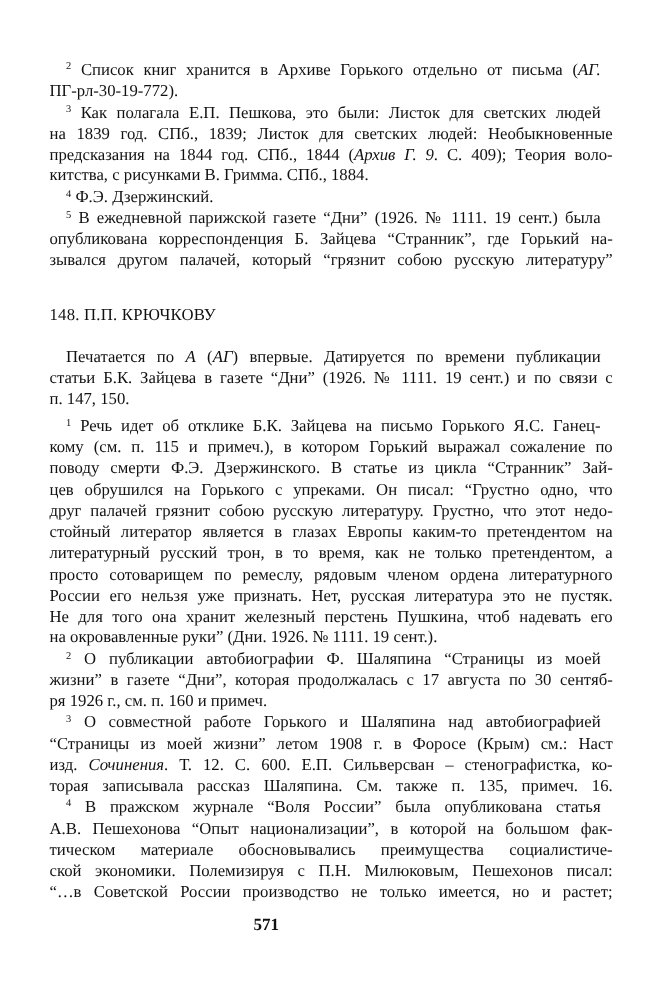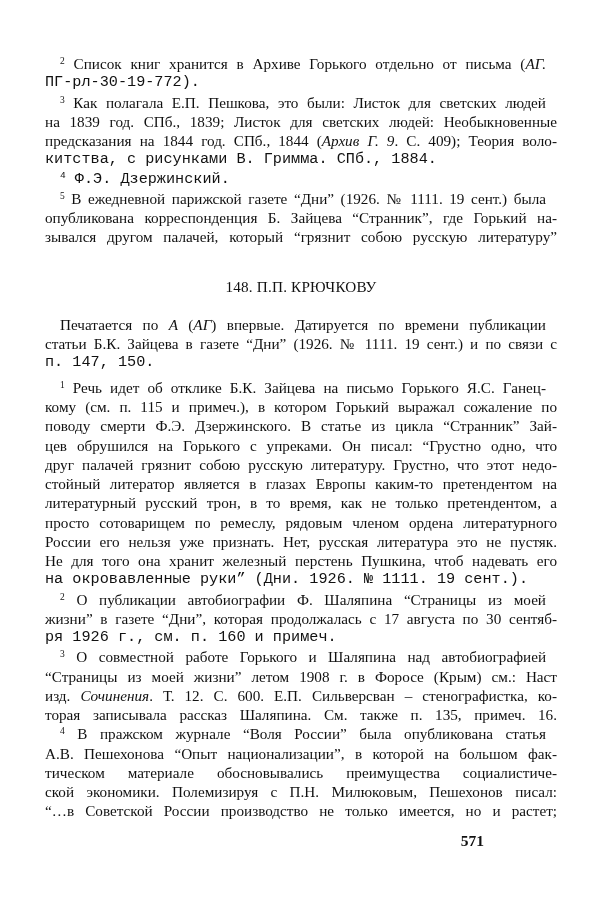--- a/index.html
+++ b/index.html
@@ -2,26 +2,26 @@
 <html><head>
 <meta charset="utf-8">
 <style>
   html, body { margin: 0; padding: 0; background: #ffffff; }
   body { width: 600px; height: 909px; position: relative; overflow: hidden;
          font-family: "Liberation Serif", "DejaVu Serif", serif; color: #111111; }
   .page { position: absolute; left: 0; top: 0; width: 600px; height: 909px; }
   .line { position: absolute; left: 45px; width: 512px; height: 19px;
           font-size: 15.2px; line-height: 19px; white-space: nowrap;
           text-align: justify; text-align-last: justify; }
-  .line.last { text-align-last: left; font-family: Liberation Mono, monospace; }
+  .line.last { text-align-last: left; }
   .line.indent { left: 60px; width: 486px; }
   .heading { position: absolute; left: 45px; width: 512px; top: 277px;
-             text-align: center; font-size: 15.2px; line-height: 19px; letter-spacing: 0.2px; }
+             text-align: left; font-size: 15.2px; line-height: 19px; letter-spacing: 0.2px; }
   .pagenum { position: absolute; left: 0; width: 484px; top: 831px;
-             text-align: right; font-weight: bold; font-size: 15.5px; line-height: 19px; }
+             text-align: center; font-weight: bold; font-size: 15.5px; line-height: 19px; }
   sup { font-size: 9.5px; vertical-align: 5px; line-height: 0; }
   i { font-style: italic; }
 </style>
 </head>
 <body>
 
 <div class="page">
 
   <div class="line indent" style="top:54px"><sup>2</sup> <span>Список книг хранится в Архиве Горького отдельно от письма (<i>АГ.</i></span></div>
   <div class="line last" style="top:73px">ПГ-рл-30-19-772).</div>

